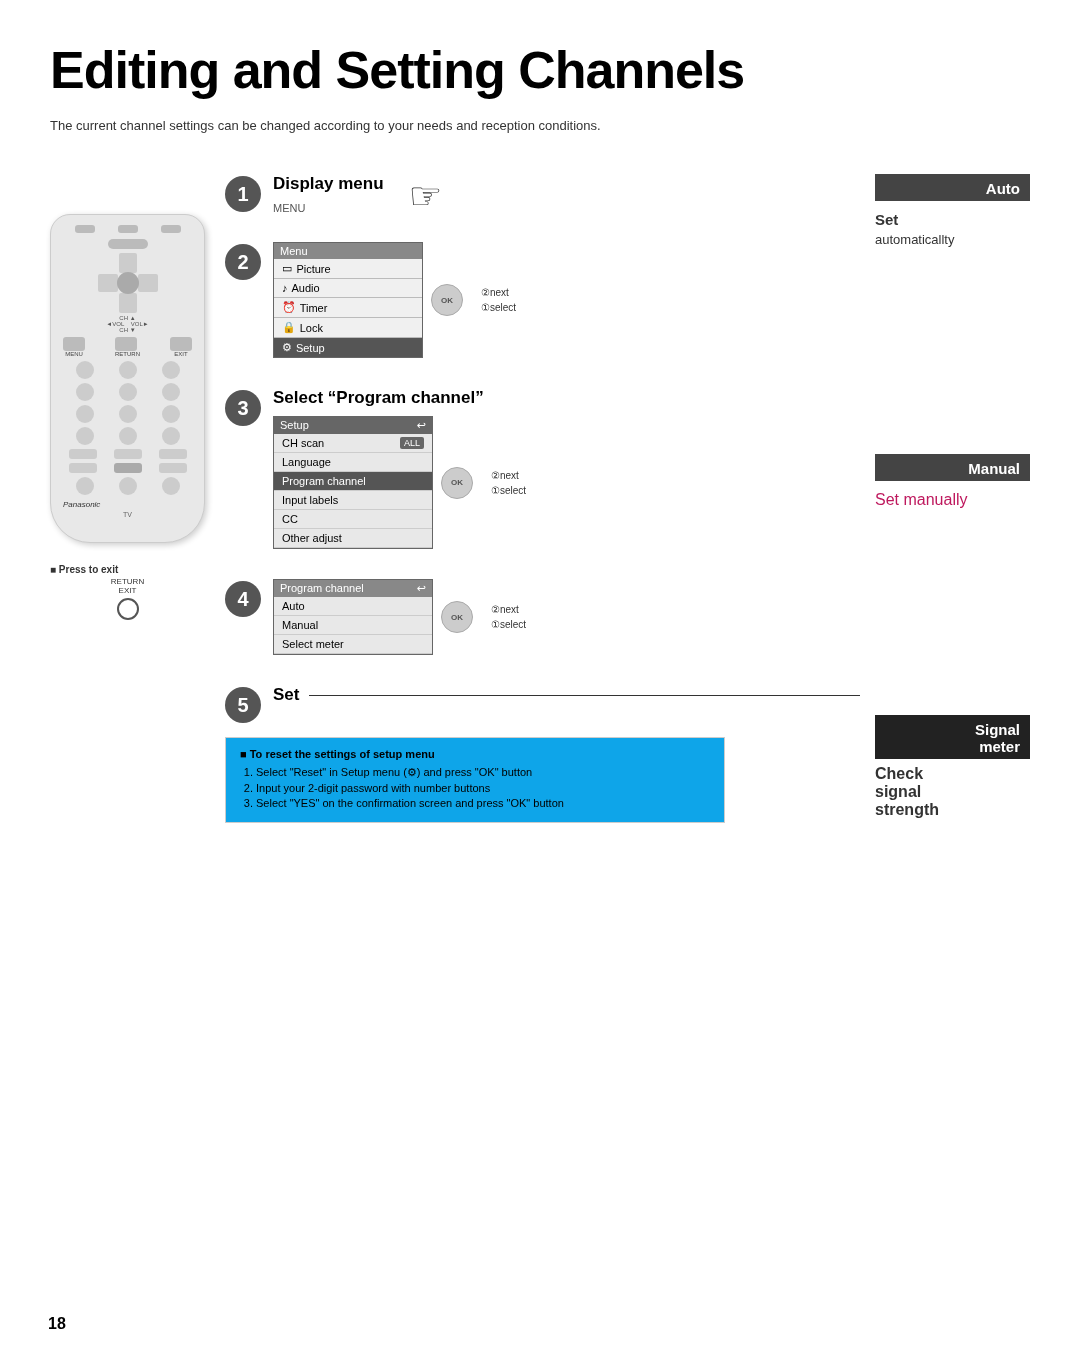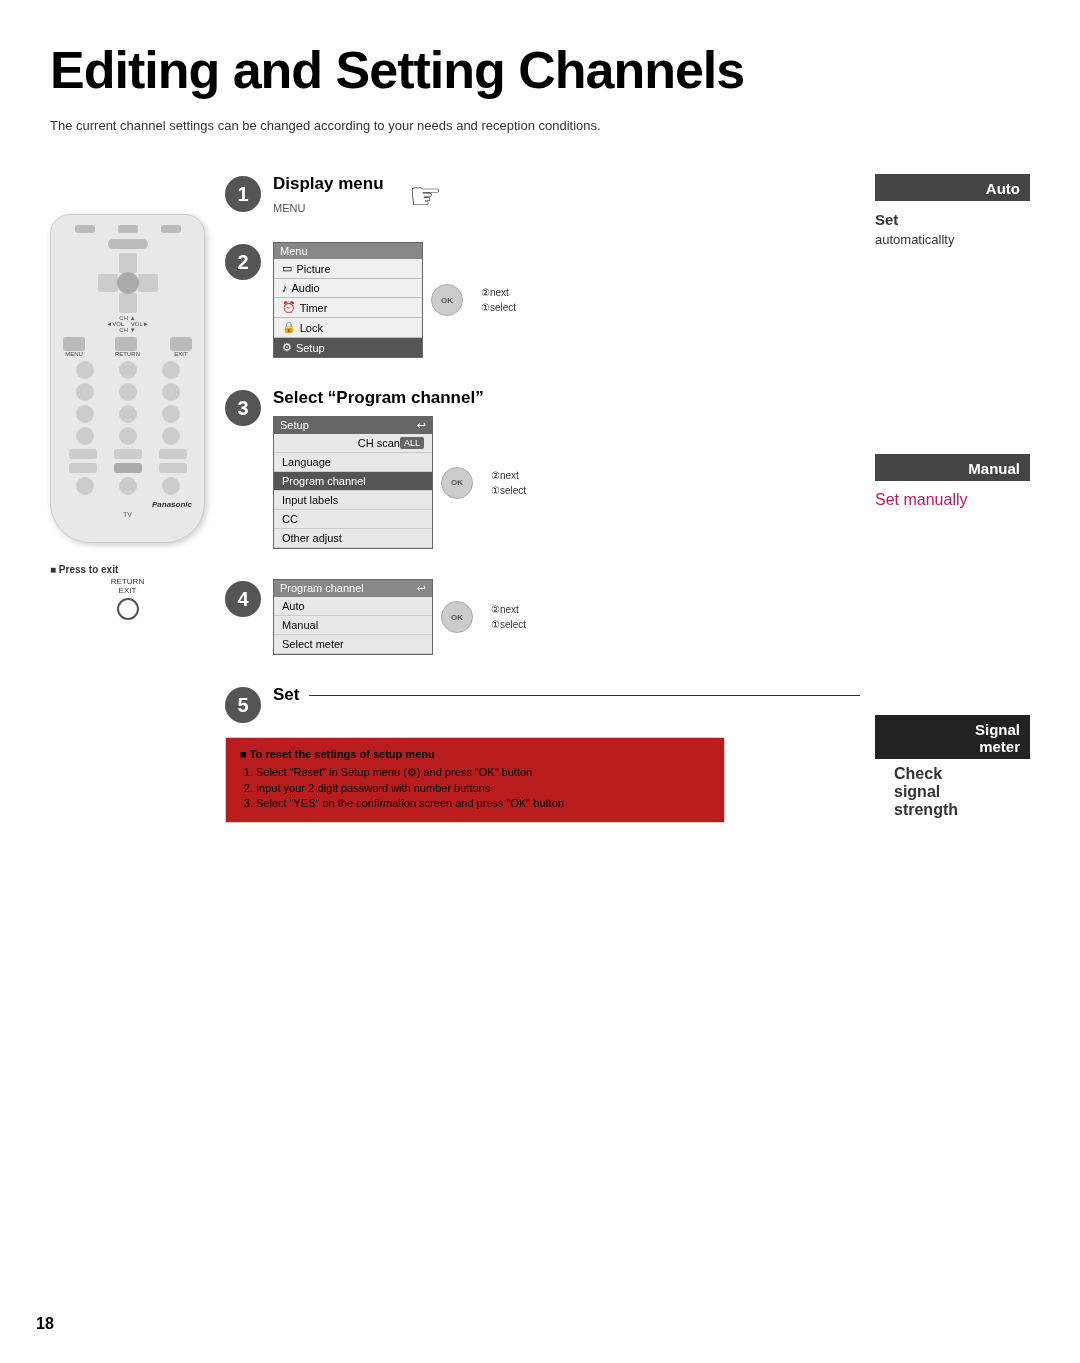--- a/index.html
+++ b/index.html
@@ -141,23 +141,23 @@
       color: #444;
     }
 
     .remote-menu-btn {
       width: 22px; height: 14px;
       background: #bbb;
       border-radius: 3px;
     }
 
     .panasonic-label {
-      text-align: right;
+      text-align: left;
       font-size: 8px;
-      font-weight: bold;
+      font-weight: normal;
       font-style: italic;
       color: #333;
       margin: 5px 0 2px;
     }
 
     .tv-label {
       text-align: center;
       font-size: 7px;
       color: #666;
       margin-bottom: 4px;
@@ -270,21 +270,21 @@
     }
 
     .setup-panel-item.highlighted {
       background: #555;
       color: #fff;
     }
 
     .setup-panel-item.has-tag {
       display: flex;
       align-items: center;
-      justify-content: flex-end;
+      justify-content: space-between;
     }
 
     .all-tag {
       background: #666;
       color: #fff;
       font-size: 9px;
       padding: 1px 4px;
       border-radius: 2px;
     }
 
@@ -318,21 +318,21 @@
     }
 
     .step5-line hr {
       flex: 1;
       border: none;
       border-top: 1px solid #333;
     }
 
     
     .reset-note {
-      background: #b91c1c;
+      background: #0ea5e9;
       border: 1px solid #ccc;
       padding: 10px 14px;
       font-size: 11px;
       margin-top: 10px;
       max-width: 500px;
     }
 
     .reset-note-title {
       font-weight: bold;
       font-size: 11px;
@@ -406,41 +406,40 @@
     }
 
     .right-panel-signal .panel-label {
       font-size: 15px;
       font-weight: bold;
     }
 
     .right-signal-text {
       padding: 6px 0 4px;
       color: #333;
-      margin-left: 19px;
     }
 
     .right-signal-text .check-label {
       font-size: 16px;
       font-weight: bold;
       display: block;
     }
 
     .right-signal-text .strength-label {
       font-size: 16px;
       font-weight: bold;
     }
 
     
     .page-number {
       font-size: 16px;
       font-weight: bold;
       position: absolute;
       bottom: 30px;
-      left: 36px;
+      left: 48px;
     }
 
     
     .press-exit {
       font-size: 9px;
       color: #333;
       position: absolute;
       left: 0;
       bottom: -80px;
       width: 155px;

